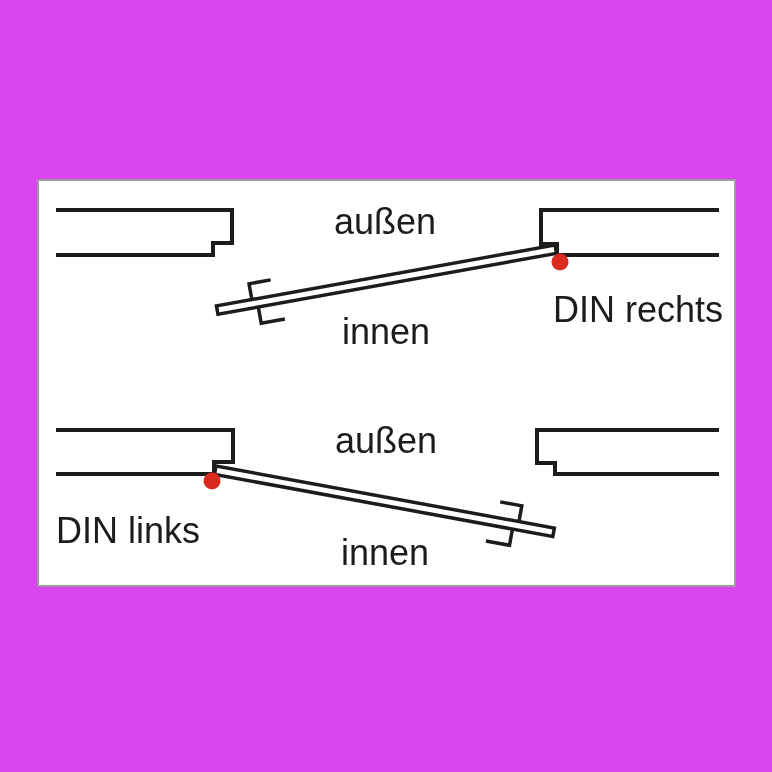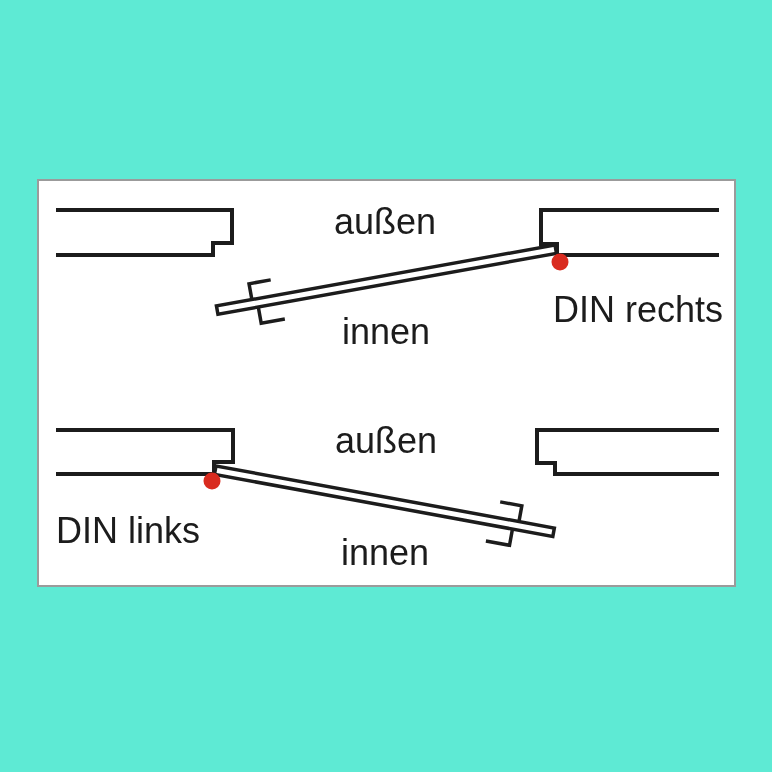--- a/index.html
+++ b/index.html
@@ -4,21 +4,21 @@
 <style>
   html, body { margin: 0; padding: 0; }
   body {
     width: 772px; height: 772px;
     background: #ffffff;
     font-family: "Liberation Sans", sans-serif;
   }
   .page {
     position: relative;
     width: 772px; height: 772px;
-    background: #5eead4;
+    background: #d946ef;
     overflow: hidden;
   }
   svg { position: absolute; top: 0; left: 0; }
   text {
     font-family: "Liberation Sans", sans-serif;
     font-size: 36px;
   }
 </style>
 </head>
 <body>

